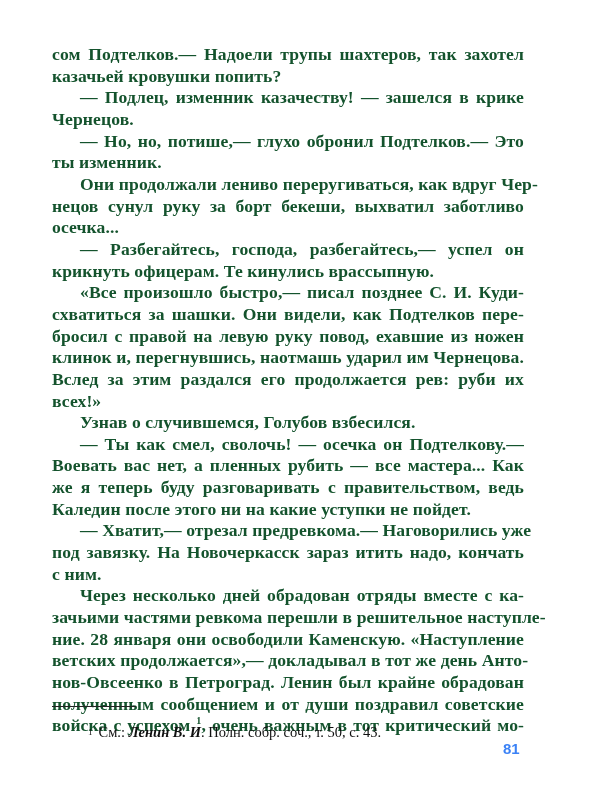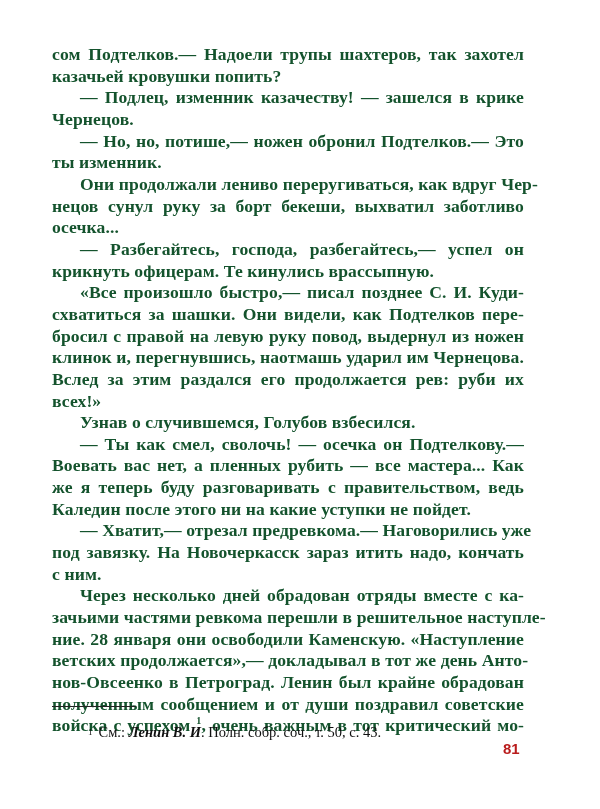--- a/index.html
+++ b/index.html
@@ -18,41 +18,41 @@
   }
   .footnote {
     position: absolute; left: 88px; top: 712px;
     font-family: "Liberation Serif", serif; font-size: 14.5px; color: #111; white-space: nowrap; margin-top: 12px;
   }
   .footnote sup { font-size: 9px; position: relative; top: -2px; margin-right: 6px; vertical-align: baseline; }
   .footnote i { font-style: italic; font-weight: bold; }
   .fnref { font-size: 10px; vertical-align: super; line-height: 0; }
   .page-number {
     position: absolute; left: 503px; top: 740px;
-    font-family: "Liberation Sans", sans-serif; font-weight: bold; font-size: 15px; color: #b91c1c;
+    font-family: "Liberation Sans", sans-serif; font-weight: bold; font-size: 15px; color: #3b82f6;
   }
 </style>
 </head>
 <body>
 
 <div class="page" id="page-body">
     <span class="line">сом Подтелков.— Надоели трупы шахтеров, так захотел</span>
     <span class="line last">казачьей кровушки попить?</span>
     <span class="line indent">— Подлец, изменник казачеству! — зашелся в крике</span>
     <span class="line last">Чернецов.</span>
-    <span class="line indent">— Но, но, потише,— ножен обронил Подтелков.— Это</span>
+    <span class="line indent">— Но, но, потише,— глухо обронил Подтелков.— Это</span>
     <span class="line last">ты изменник.</span>
     <span class="line indent">Они продолжали лениво переругиваться, как вдруг Чер-</span>
     <span class="line">нецов сунул руку за борт бекеши, выхватил заботливо</span>
     <span class="line last">осечка...</span>
     <span class="line indent">— Разбегайтесь, господа, разбегайтесь,— успел он</span>
     <span class="line last">крикнуть офицерам. Те кинулись врассыпную.</span>
     <span class="line indent">«Все произошло быстро,— писал позднее С. И. Куди-</span>
     <span class="line">схватиться за шашки. Они видели, как Подтелков пере-</span>
-    <span class="line">бросил с правой на левую руку повод, выдернул из ножен</span>
+    <span class="line">бросил с правой на левую руку повод, ехавшие из ножен</span>
     <span class="line">клинок и, перегнувшись, наотмашь ударил им Чернецова.</span>
     <span class="line">Вслед за этим раздался его продолжается рев: руби их</span>
     <span class="line last">всех!»</span>
     <span class="line indent last">Узнав о случившемся, Голубов взбесился.</span>
     <span class="line indent">— Ты как смел, сволочь! — осечка он Подтелкову.—</span>
     <span class="line">Воевать вас нет, а пленных рубить — все мастера... Как</span>
     <span class="line">же я теперь буду разговаривать с правительством, ведь</span>
     <span class="line last">Каледин после этого ни на какие уступки не пойдет.</span>
     <span class="line indent">— Хватит,— отрезал предревкома.— Наговорились уже</span>
     <span class="line">под завязку. На Новочеркасск зараз итить надо, кончать</span>

